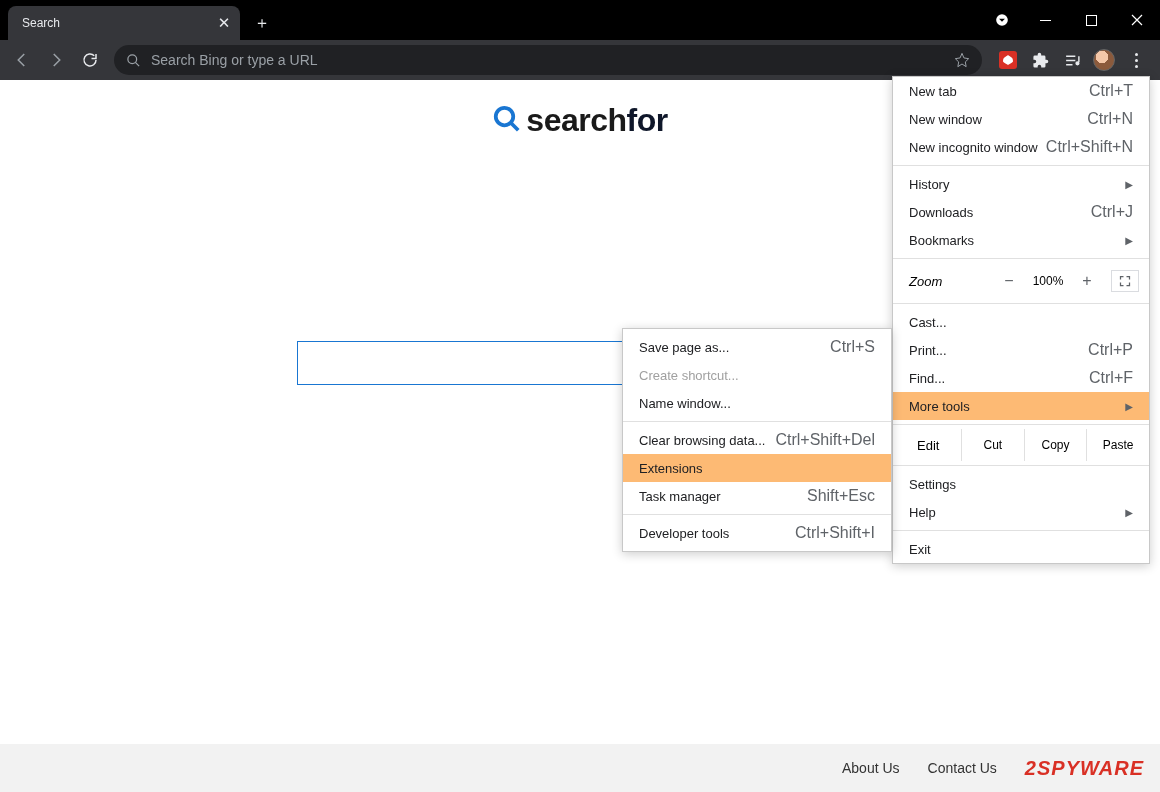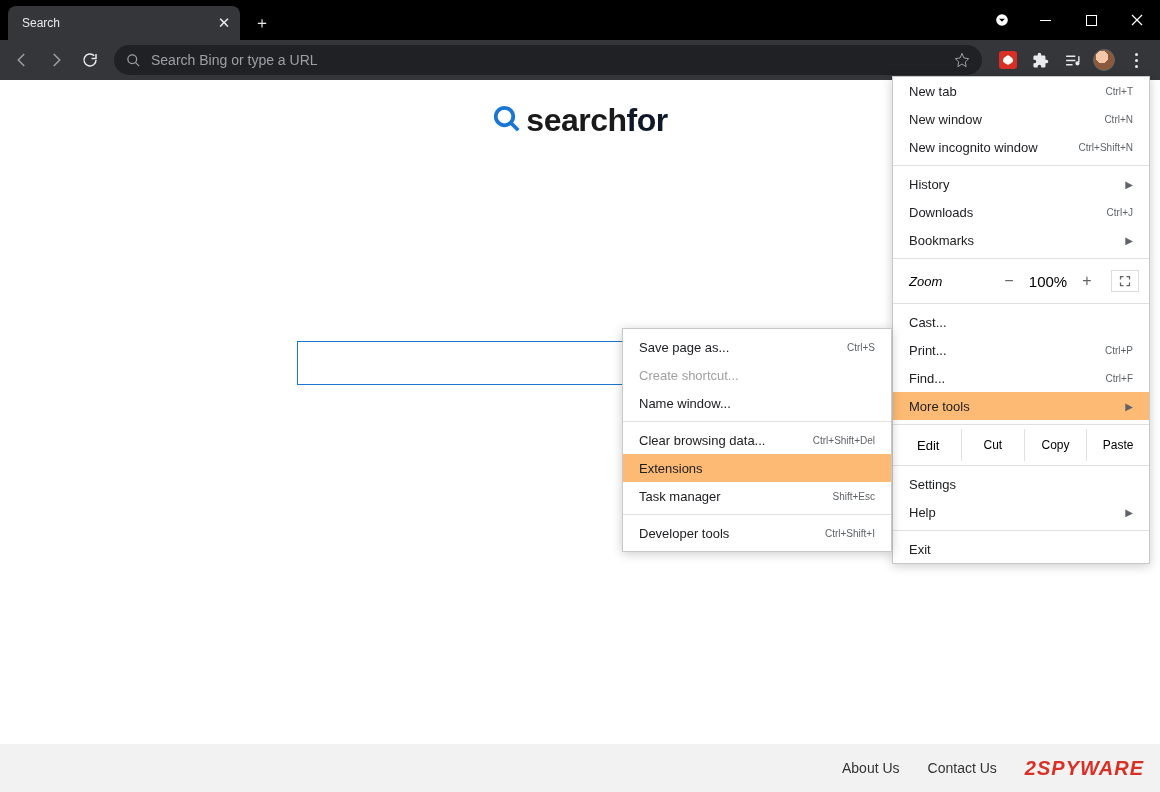--- a/index.html
+++ b/index.html
@@ -42,28 +42,28 @@
 
 .footer { position: absolute; bottom: 0; left: 0; right: 0; height: 48px; background: #f2f2f2; display: flex; align-items: center; justify-content: flex-end; padding: 0 16px; gap: 28px; font-size: 14px; color: #333; }
 .footer a { color: #333; text-decoration: none; }
 .watermark { color: #d93025; font-weight: 700; font-size: 20px; letter-spacing: 1px; font-style: italic; }
 .watermark .two { display: inline-block; }
 
 
 .main-menu { position: absolute; top: 76px; right: 10px; width: 258px; background: #fff; border: 1px solid #c8c8c8; box-shadow: 0 2px 10px rgba(0,0,0,0.2); font-size: 13px; z-index: 100; }
 .menu-item { display: flex; align-items: center; justify-content: space-between; padding: 6px 16px; height: 28px; cursor: pointer; color: #202124; }
 .menu-item.hl { background: #fdba74; }
-.menu-item .shortcut { color: #5f6368; font-size: 10px; }
+.menu-item .shortcut { color: #5f6368; font-size: 16px; }
 .menu-sep { height: 1px; background: #e0e0e0; margin: 4px 0; }
 .menu-item .arrow { color: #5f6368; font-size: 10px; }
 .zoom-row { display: flex; align-items: center; height: 36px; padding: 0 10px 0 16px; }
 .zoom-row .lbl { flex: 1; font-style: italic; }
 .zoom-ctl { display: flex; align-items: center; gap: 0; }
 .zoom-btn { width: 28px; text-align: center; cursor: pointer; color: #5f6368; font-size: 16px; }
-.zoom-val { width: 50px; text-align: center; font-size: 15px; }
+.zoom-val { width: 50px; text-align: center; font-size: 12px; }
 .fullscreen { width: 28px; height: 22px; border: 1px solid #dadce0; display: flex; align-items: center; justify-content: center; margin-left: 10px; cursor: pointer; }
 .edit-row { display: flex; align-items: center; height: 32px; }
 .edit-row .lbl { padding-left: 24px; width: 68px; }
 .edit-btn { flex: 1; text-align: center; border-left: 1px solid #e0e0e0; height: 100%; display: flex; align-items: center; justify-content: center; cursor: pointer; font-size: 12px; }
 
 
 .sub-menu { position: absolute; top: 328px; right: 268px; width: 270px; background: #fff; border: 1px solid #c8c8c8; box-shadow: 0 2px 10px rgba(0,0,0,0.2); font-size: 13px; z-index: 101; padding: 4px 0; }
 .sub-menu .menu-item.disabled { color: #a0a0a0; }
 
 svg { display: block; }

